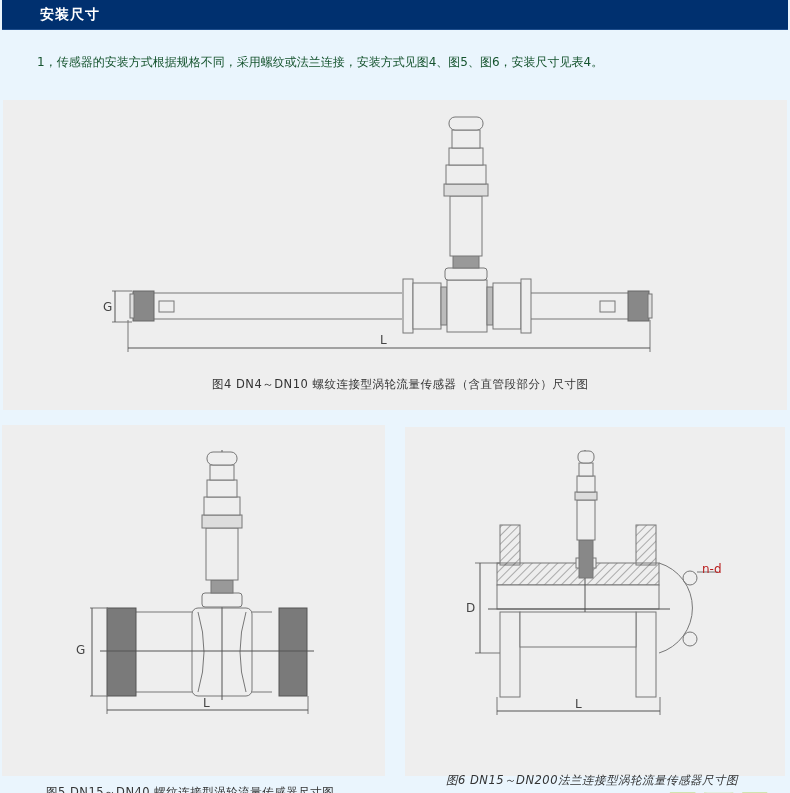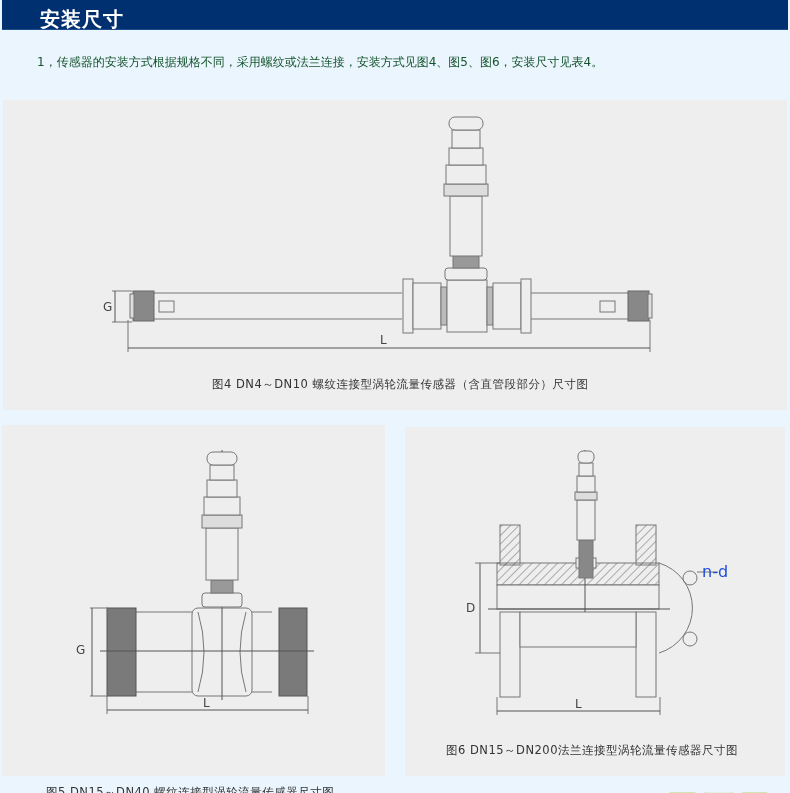--- a/index.html
+++ b/index.html
@@ -1,28 +1,28 @@
 <!DOCTYPE html>
 <html><head>
 <meta charset="utf-8">
 <style>
   * { margin: 0; padding: 0; box-sizing: border-box; }
   html, body { width: 790px; height: 793px; overflow: hidden; }
   body { background: #eaf5fd; font-family: "DejaVu Sans", "Liberation Sans", sans-serif; position: relative; }
   .header-bar { position: absolute; left: 2px; top: 0; width: 786px; height: 30px; background: #00306f; border-bottom: 1px solid #1e4d8c; }
-  .header-title { position: absolute; left: 38px; top: 6px; color: #ffffff; font-size: 20px; font-weight: bold; letter-spacing: 1px; }
+  .header-title { position: absolute; left: 38px; top: 6px; color: #ffffff; font-size: 14px; font-weight: bold; letter-spacing: 1px; }
   .intro { position: absolute; left: 37px; top: 54px; font-size: 12px; color: #14532d; }
   .panel { position: absolute; background: #eeeeee; }
   .panel-top { left: 3px; top: 100px; width: 784px; height: 310px; }
   .panel-bl { left: 2px; top: 425px; width: 383px; height: 351px; }
   .panel-br { left: 405px; top: 427px; width: 380px; height: 349px; }
   .caption { position: absolute; font-size: 11.5px; color: #333; letter-spacing: 0.5px; white-space: nowrap; }
   .cap4 { left: 196px; top: 377px; padding-left: 16px; }
   .cap5 { left: 46px; top: 737px; margin-top: 48px; }
-  .cap6 { left: 446px; top: 743px; }
+  .cap6 { left: 446px; top: 773px; font-style: italic; }
   svg.drawing { position: absolute; left: 0; top: 0; }
   .watermark { position: absolute; left: 668px; top: 746px; font-size: 30px; font-weight: bold; color: #c4dd8a; opacity: 0.85; letter-spacing: 6px; margin-top: 40px; }
 </style>
 </head>
 <body>
 
 <div class="header-bar">
   <span class="header-title">安装尺寸</span>
 </div>
 
@@ -140,16 +140,16 @@
     <line x1="475" y1="563" x2="500" y2="563"></line>
     <line x1="475" y1="653" x2="500" y2="653"></line>
     <line x1="480" y1="563" x2="480" y2="653" stroke="#555"></line>
     <line x1="497" y1="697" x2="497" y2="715"></line>
     <line x1="660" y1="697" x2="660" y2="715"></line>
     <line x1="497" y1="711" x2="660" y2="711" stroke="#555"></line>
   </g>
 </svg>
 <div style="position:absolute;left:466px;top:601px;font-size:12px;color:#444;">D</div>
 <div style="position:absolute;left:575px;top:697px;font-size:12px;color:#444;">L</div>
-<div style="position:absolute;left:702px;top:562px;font-size:16px;color:#1d4ed8;">n-d</div>
+<div style="position:absolute;left:702px;top:562px;font-size:12px;color:#b91c1c;">n-d</div>
 <div class="caption cap6">图6 DN15～DN200法兰连接型涡轮流量传感器尺寸图</div>
 
 <div class="watermark">图页网</div>
 
 </body></html>

